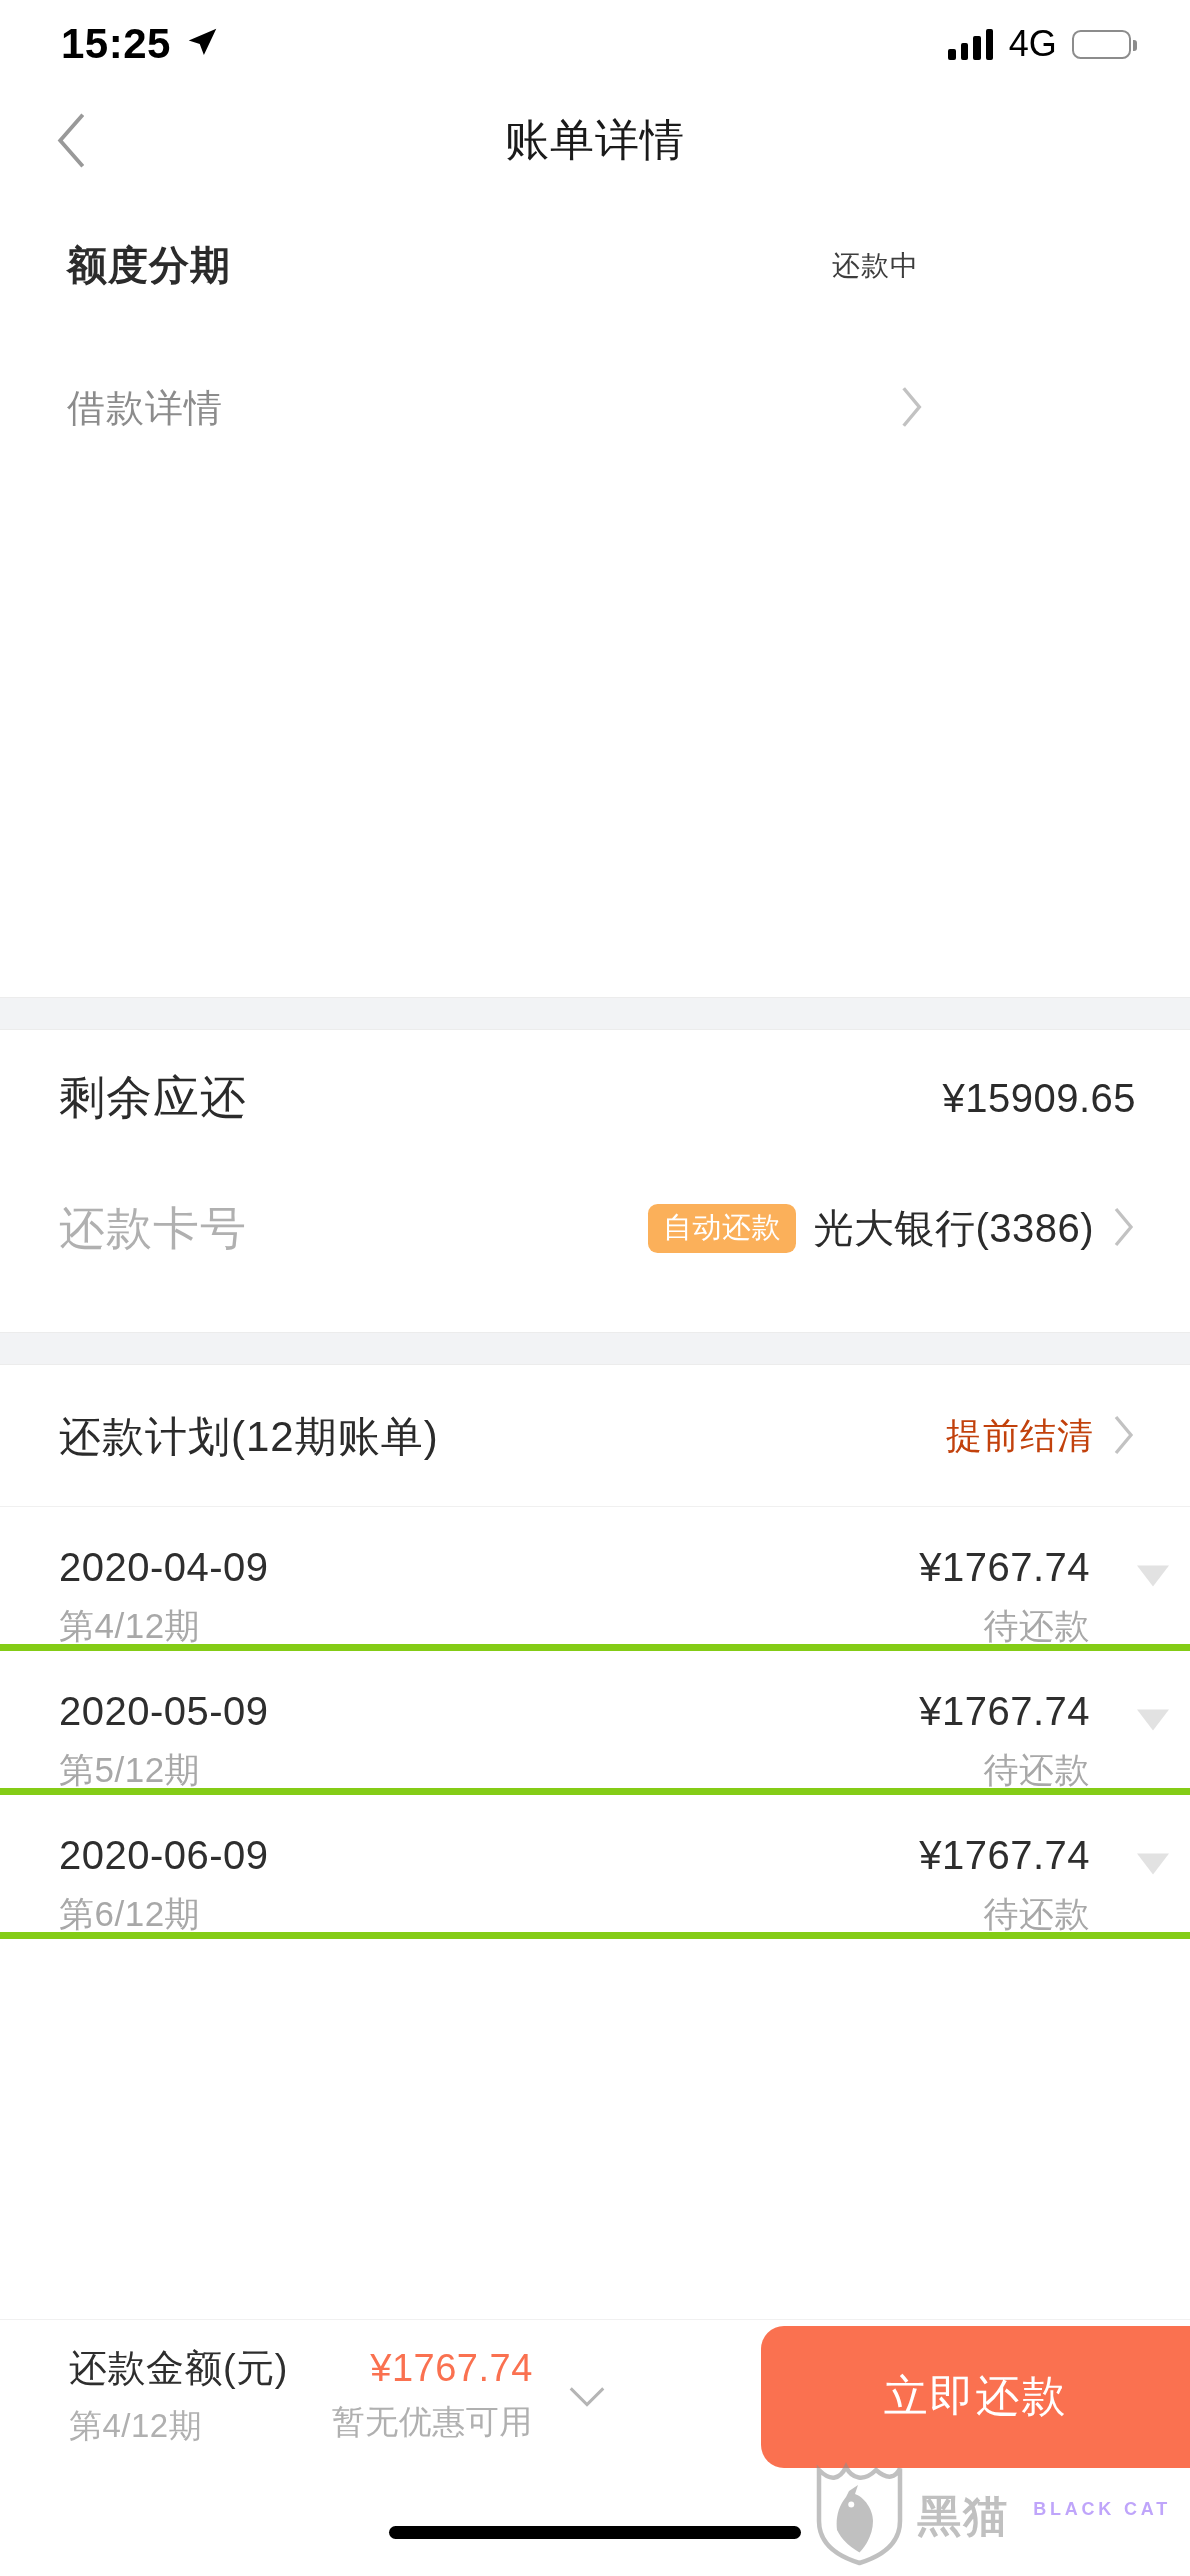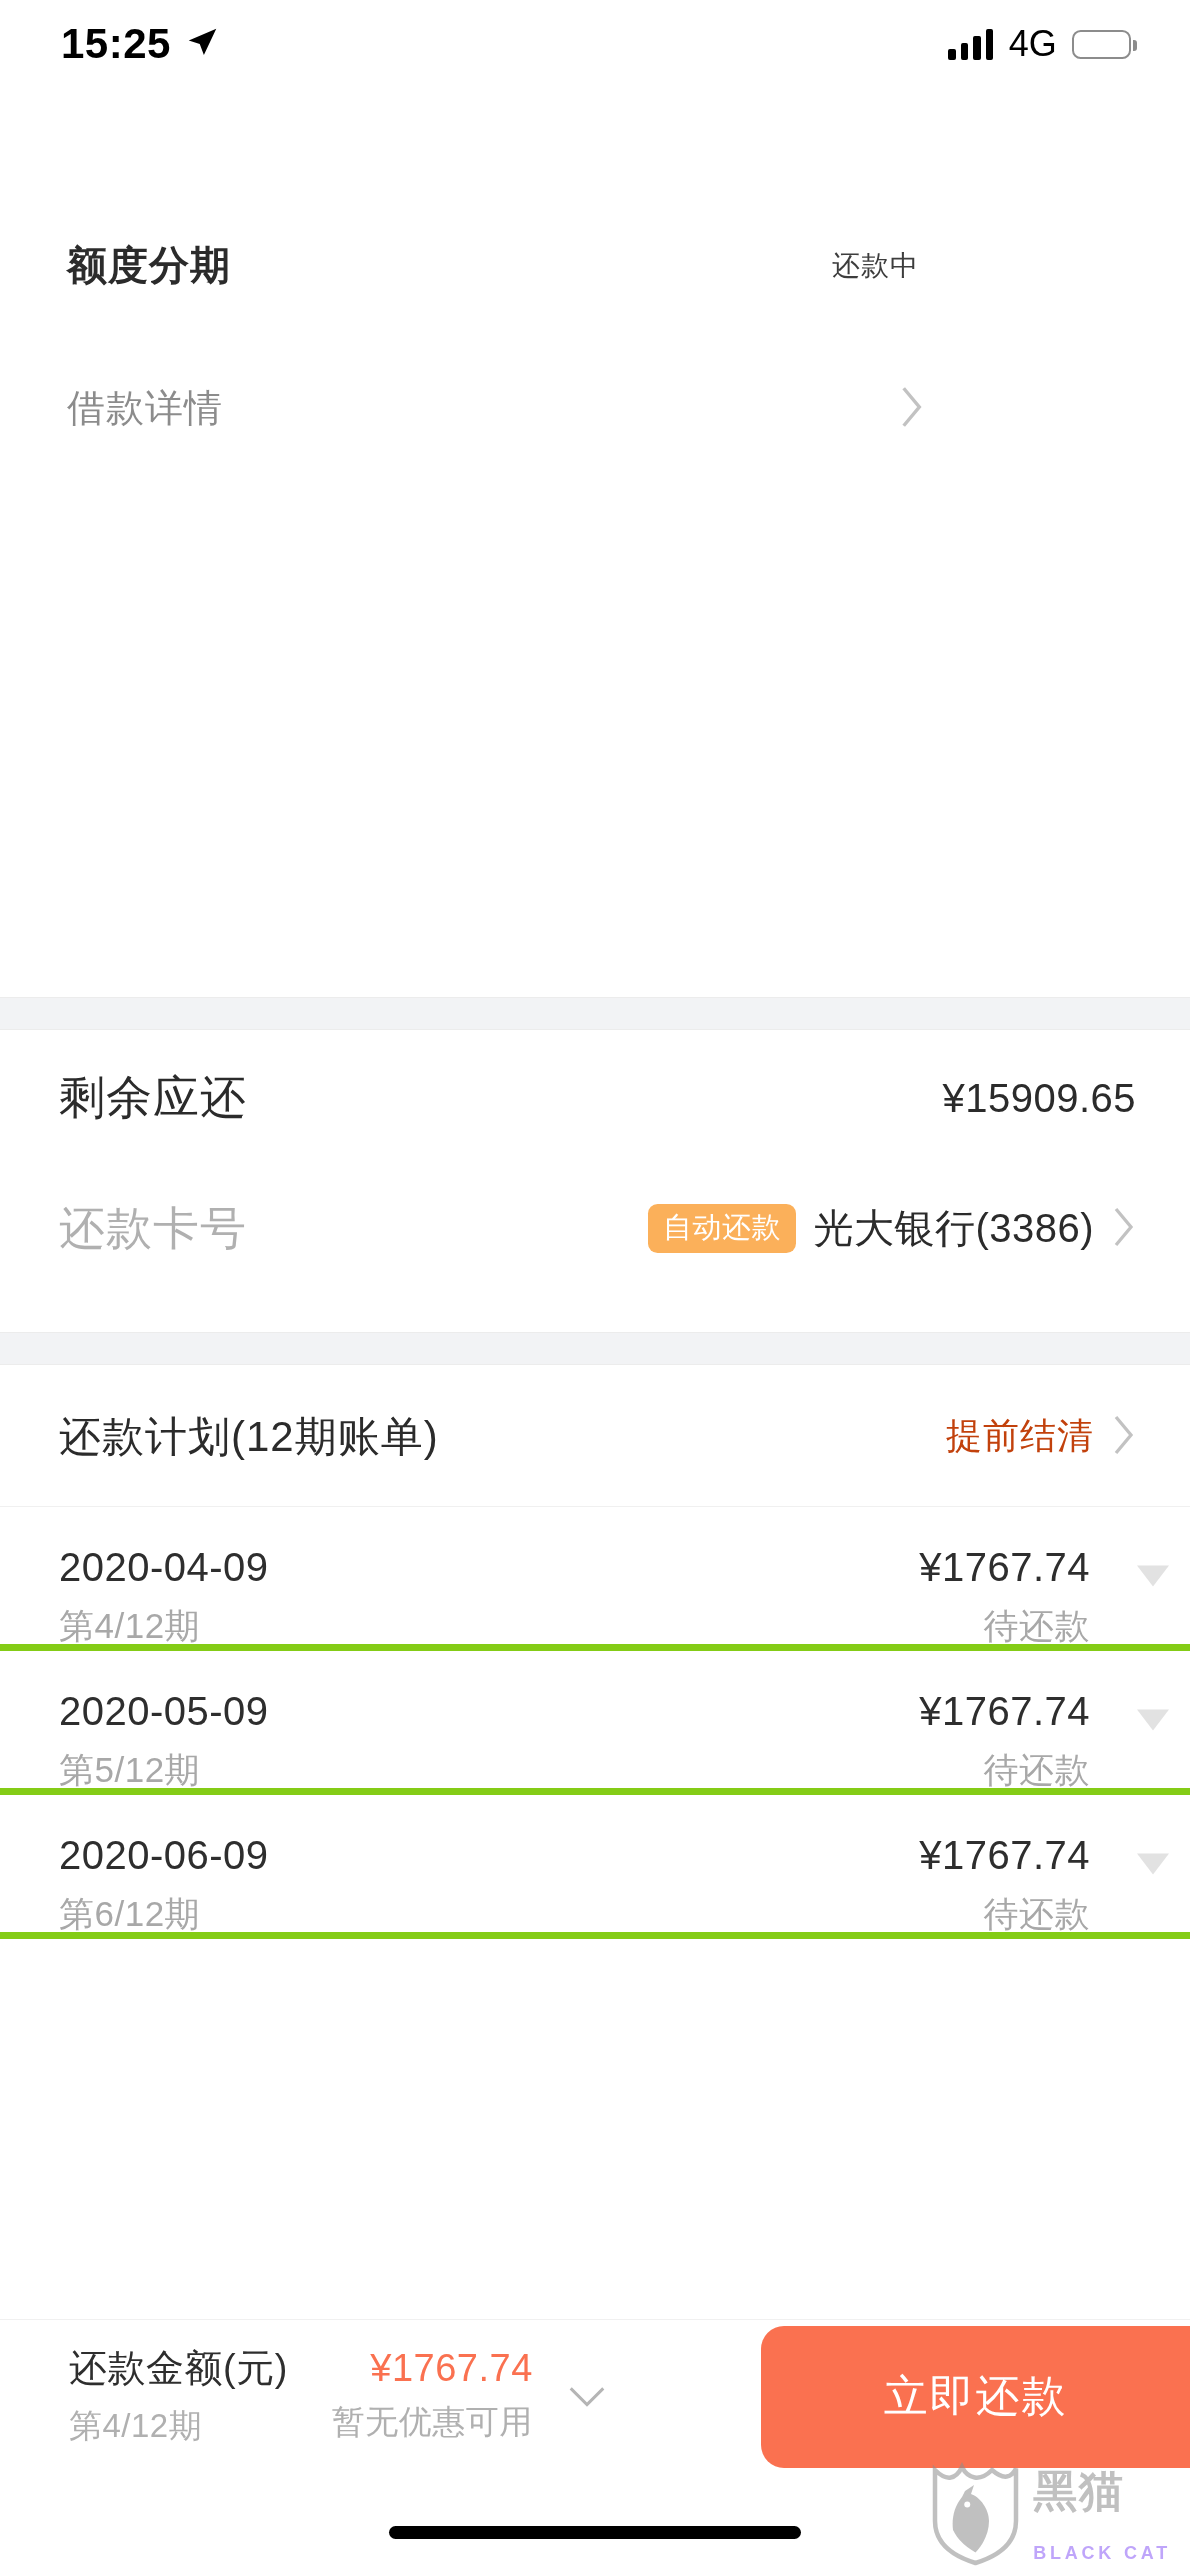--- a/index.html
+++ b/index.html
@@ -350,21 +350,21 @@
   .watermark {
     position: absolute;
     right: 19px;
     bottom: 5.8px;
     display: flex;
     align-items: center;
     gap: 13.4px;
     opacity: 0.55;
     pointer-events: none;
   }
-  .wm-text { display: flex; flex-direction: column; line-height: 1; gap: 24px; }
+  .wm-text { display: flex; line-height: 1; gap: 24px; }
   .wm-cn {
     font-size: 44px;
     font-weight: 700;
     color: #8d8d8d;
     letter-spacing: 1.9px;
   }
   .wm-en {
     font-size: 18px;
     font-weight: 700;
     color: #8b5cf6;
@@ -391,20 +391,28 @@
           <i></i>
           <i></i>
           <i></i>
           <i></i>
         </span>
       <span class="sb-net">4G</span>
       <span class="battery"><span class="battery-fill"></span></span>
     </div>
   </div>
 
+  <div class="navbar">
+    <div class="nav-back">
+      <svg width="33" height="58" viewBox="0 0 20 36">
+        <polyline points="17,2 3,18 17,34" fill="none" stroke="#999" stroke-width="2.4"></polyline>
+      </svg>
+    </div>
+    <div class="nav-title">账单详情</div>
+  </div>
 
   <div class="summary">
     <div class="sum-head">
       <span class="sum-head-left">额度分期</span>
       <span class="sum-head-right">还款中</span>
     </div>
 
 
     <div class="detail-row">
       <span class="detail-row-label">借款详情</span>

